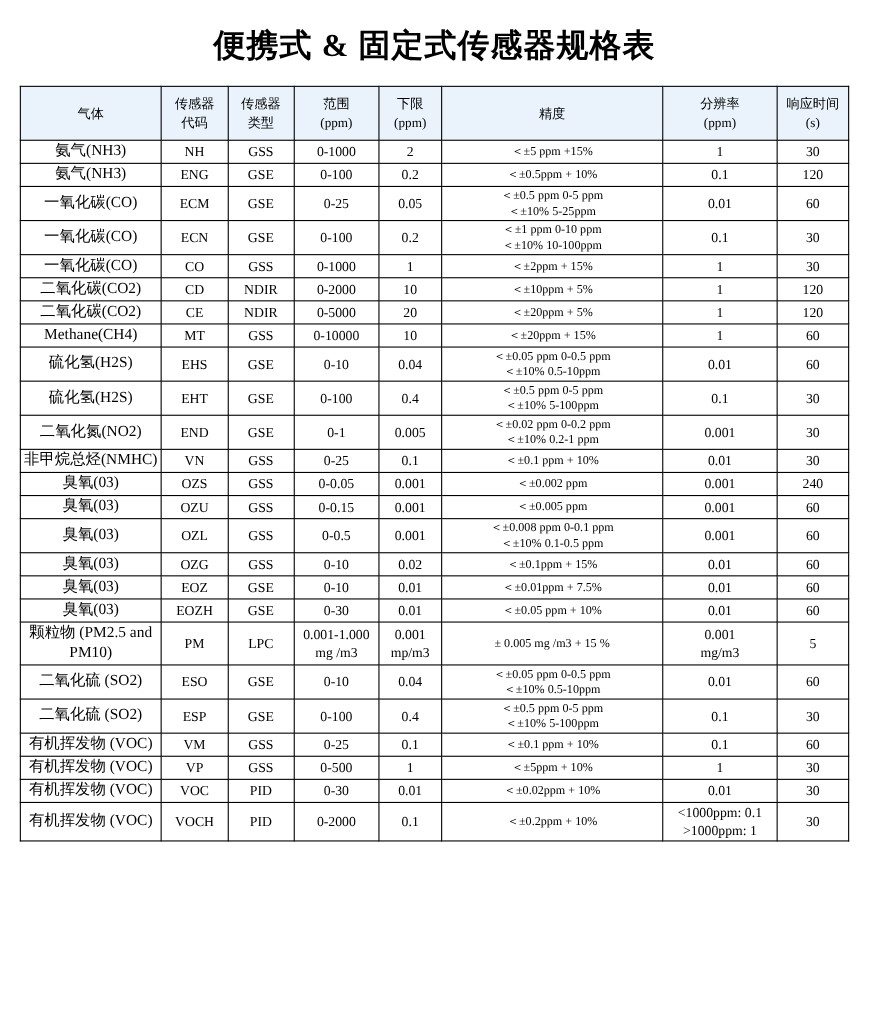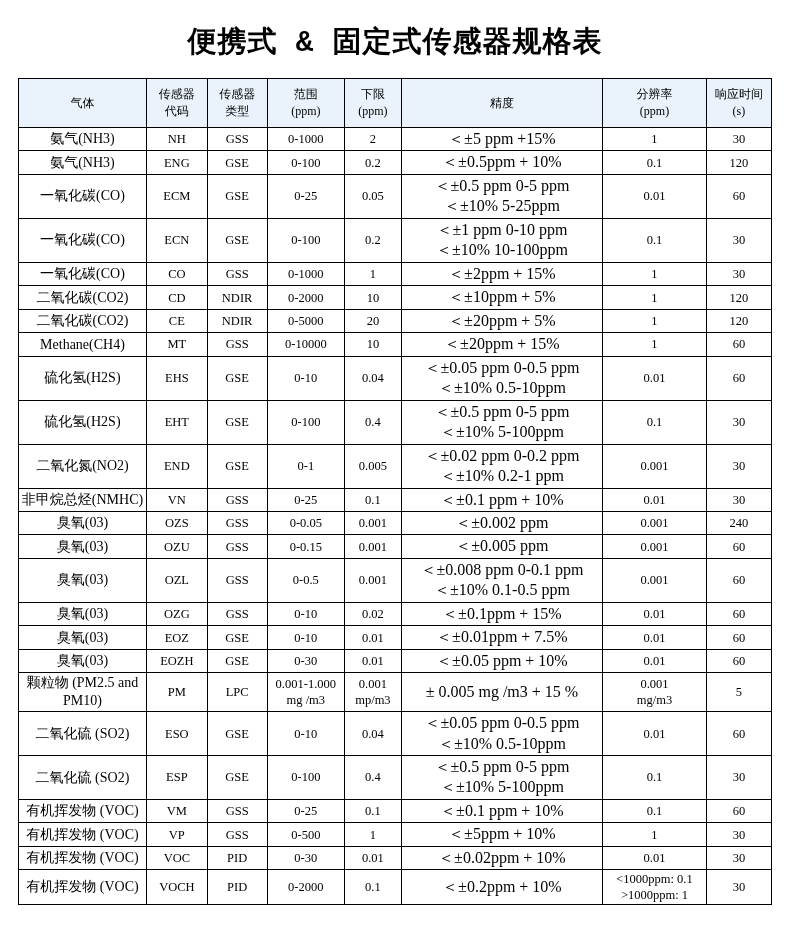--- a/index.html
+++ b/index.html
@@ -15,21 +15,21 @@
   }
   #page {
     width: 790px;
     height: 934px;
     position: relative;
     box-sizing: border-box;
     padding: 0 18px;
   }
   #title {
     text-align: center;
-    font-family: Liberation Mono, monospace;
+    font-family: Liberation Serif, serif;
     font-weight: bold;
     font-size: 29px;
     letter-spacing: 1px;
     padding-top: 22px;
     padding-bottom: 16px;
     color: #000;
   }
   table {
     border-collapse: collapse;
     width: 754px;
@@ -47,21 +47,21 @@
   }
   thead th {
     background: #eaf3fb;
     height: 46px;
     font-size: 13px;
   }
   td.gas {
     font-size: 14px;
   }
   td.acc {
-    font-size: 16px;
+    font-size: 11px;
     white-space: pre-line;
   }
   td.num {
     font-size: 12.5px;
     white-space: pre-line;
   }
   
   col.c0 { width: 122px; }
   col.c1 { width: 58px; }
   col.c2 { width: 57px; }

